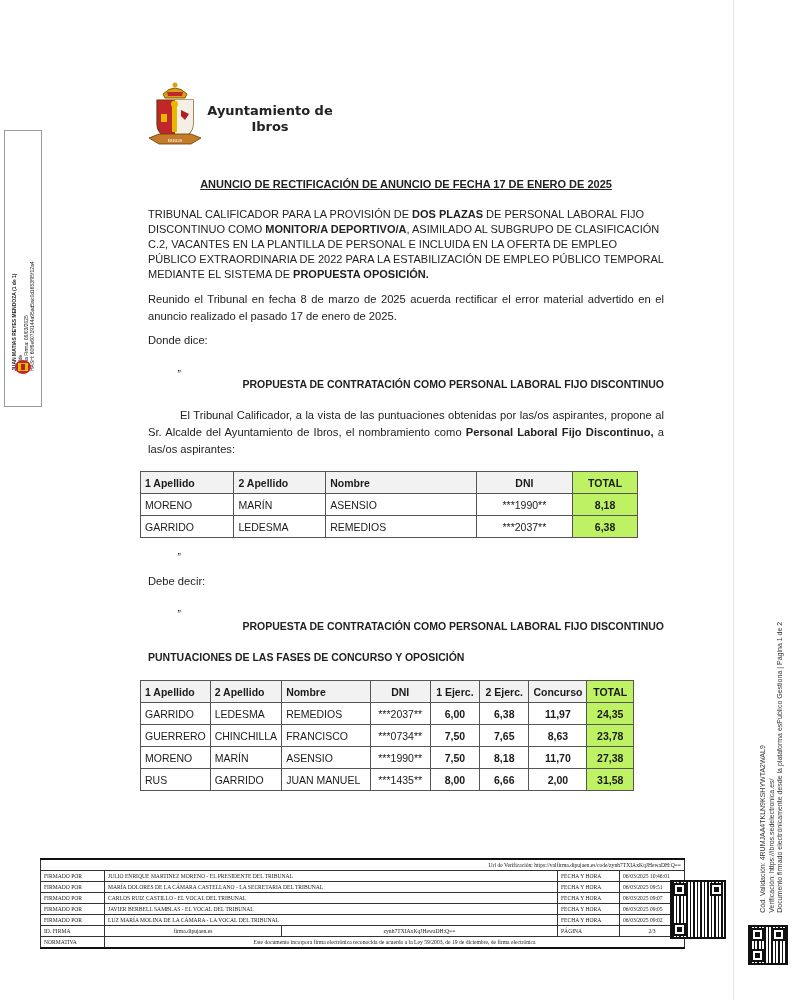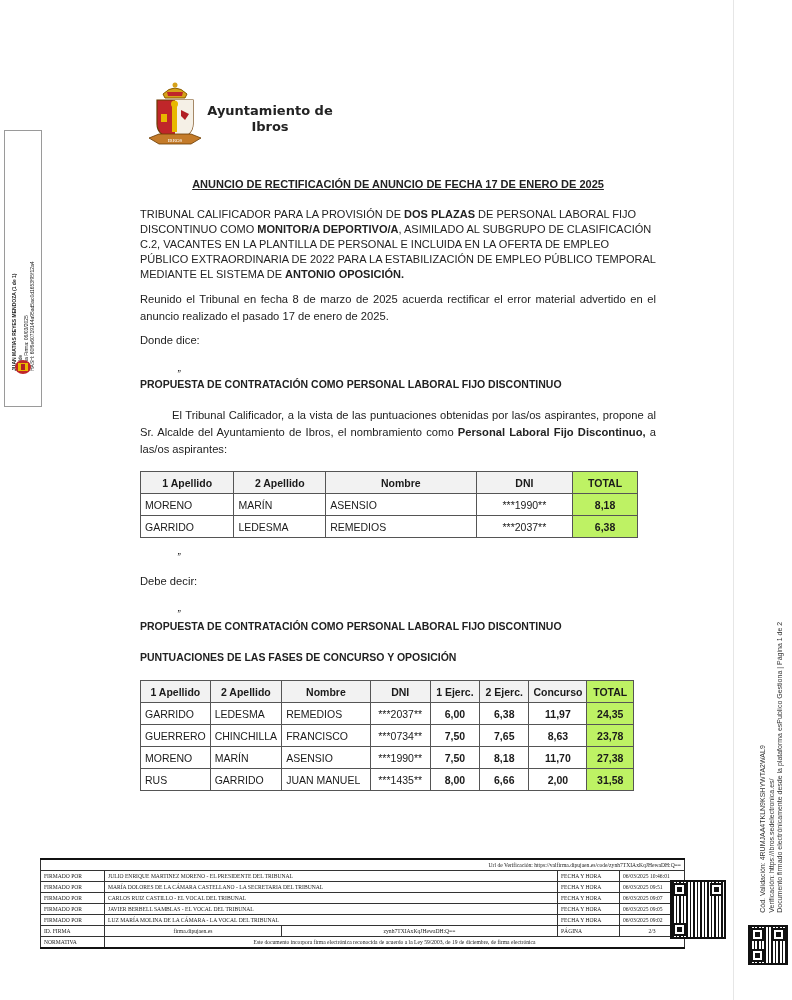--- a/index.html
+++ b/index.html
@@ -11,40 +11,40 @@
   .sig-strip { left:4px; top:130px; width:36px; height:275px; border:1px solid #9a9a9a; background:#fff; }
   .sig-text { position:absolute; left:-100px; top:110px; width:236px; transform:rotate(-90deg); transform-origin:center center;
               font-size:5px; line-height:6px; color:#222; white-space:nowrap; }
   .sig-text b { font-weight:bold; }
   .sig-crest { position:absolute; left:8px; bottom:30px; width:20px; height:18px; }
 
   
   .crest { left:145px; top:80px; width:60px; height:70px; }
   .org-name { left:205px; top:103px; width:130px; text-align:center; font-weight:bold; font-size:13px; line-height:16px; font-family:"DejaVu Sans", sans-serif; color:#222; }
 
-  .doc { left:140px; width:516px; font-family:"Liberation Sans", sans-serif; font-size:11.2px; color:#222; }
+  .doc { left:148px; width:516px; font-family:"Liberation Sans", sans-serif; font-size:11.2px; color:#222; }
   .title { top:178px; text-align:center; font-weight:bold; text-decoration:underline; font-size:11px; }
   .intro { top:207px; text-align:left; line-height:15px; font-size:11px; }
   .para { line-height:17px; text-align:justify; }
   .p1 { top:291px; }
   .donde { top:334px; }
   .quote { font-size:10px; font-style:italic; }
   .q1 { left:178px; top:362px; }
-  .heading { text-align:left; font-weight:bold; font-size:10.5px; }
+  .heading { text-align:right; font-weight:bold; font-size:10.5px; }
   .h1 { top:378px; }
   .p2 { top:407px; text-indent:32px; }
   .q2 { left:178px; top:545px; }
   .debe { top:575px; }
   .q3 { left:178px; top:602px; }
   .h2 { top:620px; }
   .h3 { top:651px; text-align:left; font-weight:bold; font-size:10.5px; }
 
   table.grid { border-collapse:collapse; font-size:10.5px; }
   table.grid td, table.grid th { border:1px solid #555; padding:0 4px; height:21px; }
-  table.grid th { text-align:center; font-weight:bold; background:#f2f2f2; }
+  table.grid th { text-align:left; font-weight:bold; background:#f2f2f2; }
   table.grid th.c, table.grid td.c { text-align:center; }
   table.grid td.num { text-align:center; font-weight:bold; }
   table.grid .tot { background:#bef264; text-align:center; font-weight:bold; }
   table.grid tr { height:22px; }
   .t1 { left:140px; top:471px; width:498px; }
   .t2 { left:140px; top:680px; width:494px; }
 
   
   .foot { left:40px; top:858px; width:645px; font-family:"Liberation Serif", serif; font-size:5.6px; color:#222; }
   .foot table { border-collapse:collapse; width:100%; }
@@ -103,21 +103,21 @@
 </svg>
 <div class="abs org-name">
   <div>Ayuntamiento de</div>
   <div>Ibros</div>
 </div>
 
 <div class="abs doc title">ANUNCIO DE RECTIFICACIÓN DE ANUNCIO DE FECHA 17 DE ENERO DE 2025</div>
 
 <div class="abs doc intro">
   <span>TRIBUNAL CALIFICADOR PARA LA PROVISIÓN DE </span><b>DOS PLAZAS</b><span> DE PERSONAL LABORAL FIJO DISCONTINUO COMO </span><b>MONITOR/A DEPORTIVO/A</b><span>, ASIMILADO AL SUBGRUPO DE CLASIFICACIÓN C.2, VACANTES EN LA PLANTILLA DE PERSONAL E INCLUIDA EN LA OFERTA DE EMPLEO PÚBLICO EXTRAORDINARIA DE 2022 PARA LA ESTABILIZACIÓN DE EMPLEO PÚBLICO TEMPORAL</span><br>
-  <span>MEDIANTE EL SISTEMA DE </span><b>ANTONIO OPOSICIÓN.</b>
+  <span>MEDIANTE EL SISTEMA DE </span><b>PROPUESTA OPOSICIÓN.</b>
 </div>
 
 <div class="abs doc para p1">Reunido el Tribunal en fecha 8 de marzo de 2025 acuerda rectificar el error material advertido en el anuncio realizado el pasado 17 de enero de 2025.</div>
 <div class="abs doc donde">Donde dice:</div>
 <div class="abs quote q1">„</div>
 <div class="abs doc heading h1">PROPUESTA DE CONTRATACIÓN COMO PERSONAL LABORAL FIJO DISCONTINUO</div>
 
 <div class="abs doc para p2">
   <span>El Tribunal Calificador, a la vista de las puntuaciones obtenidas por las/os aspirantes, propone al Sr. Alcalde del Ayuntamiento de Ibros, el nombramiento como </span><b>Personal Laboral Fijo Discontinuo,</b><span> a las/os aspirantes:</span>
 </div>

